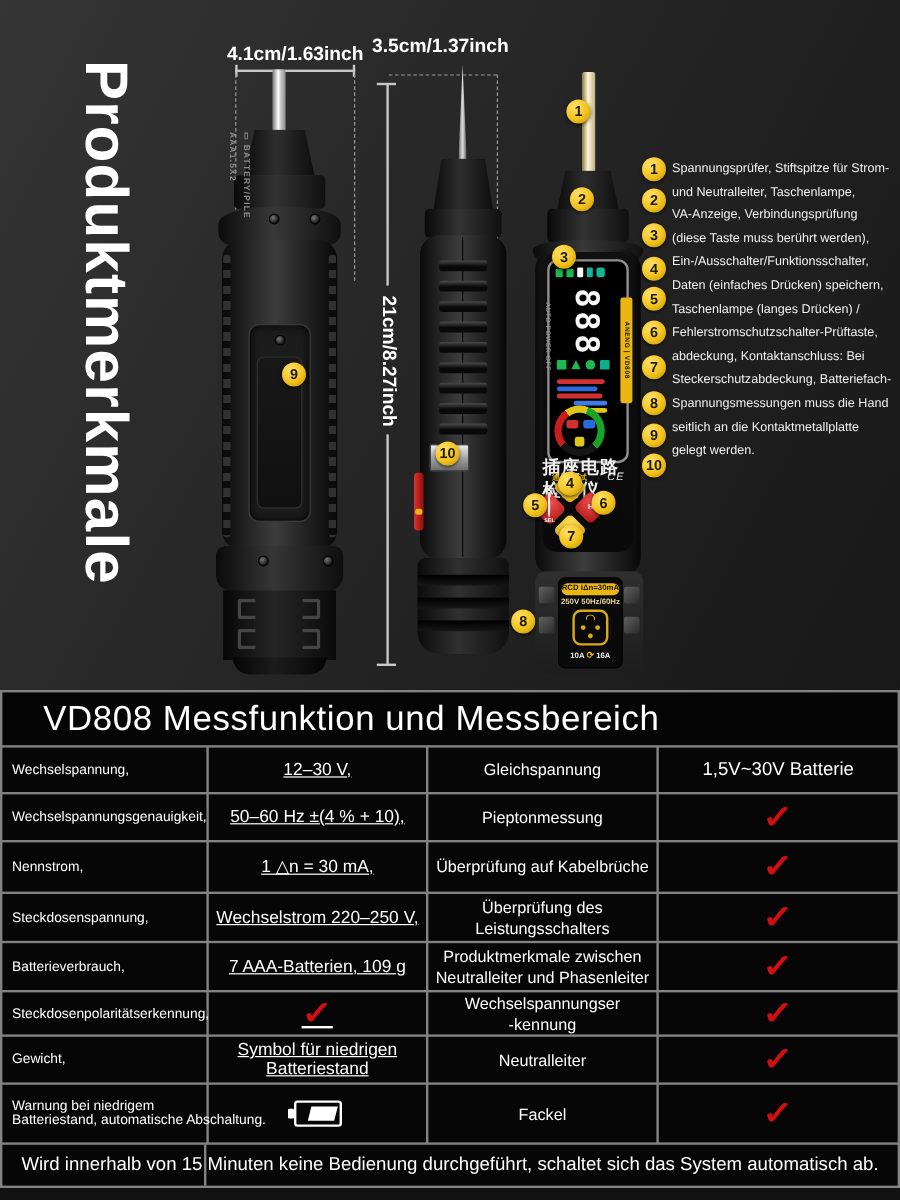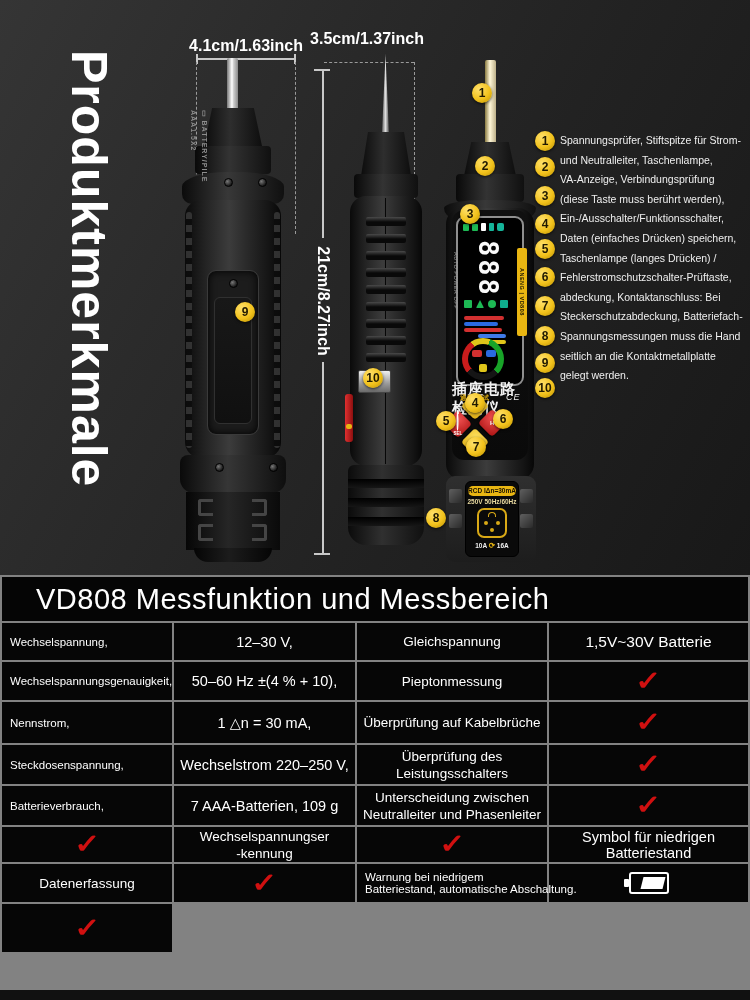--- a/index.html
+++ b/index.html
@@ -98,21 +98,21 @@
   #feature-lines{position:absolute;left:560px;top:131px;width:190px;}
   .fline{color:#efefef;font-size:10.5px;line-height:19.6px;white-space:nowrap;}
 
   
   #spec{position:absolute;left:0;top:575px;width:750px;height:415px;background:#828282;padding:2px;
         display:grid;grid-template-columns:170px 181px 190px 1fr;grid-auto-flow:row;gap:2px;}
   .tcell{background:#060606;color:#fff;display:flex;align-items:center;}
   .title-cell{grid-column:1/5;background:#050505;color:#fff;font-size:29px;padding-left:34px;letter-spacing:.5px;}
   .lab{justify-content:flex-start;padding-left:8px;font-size:11.5px;white-space:pre;overflow:visible;position:relative;z-index:5;}
   .val{justify-content:center;text-align:center;white-space:pre-line;}
-  .c2{font-size:14.5px;}
+  .c2{font-size:14.5px;text-decoration:underline;}
   .c3{font-size:13.5px;line-height:17px;}
   .c4{font-size:15.5px;}
   .chk{color:#d01010;font-size:27px;font-weight:bold;line-height:1;transform:scaleX(1.15);}
   .batticon{position:relative;width:40px;height:22px;border:2.5px solid #fff;border-radius:3px;background:#060606;}
   .batticon::before{content:"";position:absolute;left:-7px;top:5px;width:5px;height:8px;background:#fff;border-radius:1px;}
   .batticon .fill{position:absolute;right:3px;top:3px;width:22px;height:12px;background:#fff;transform:skewX(-14deg);}
   .footer-cell{grid-column:1/5;background:#060606;color:#fff;font-size:15.5px;display:flex;align-items:center;justify-content:center;position:relative;}
   .footer-cell .div1{position:absolute;left:168px;top:0;bottom:0;width:2px;background:#828282;}
   .footer-cell span{position:relative;z-index:2;}
 </style>
@@ -331,30 +331,37 @@
       <div class="tcell val c2">1 △n = 30 mA,</div>
       <div class="tcell val c3">Überprüfung auf Kabelbrüche</div>
       <div class="tcell val c4"><span class="chk">✓</span></div>
       <div class="tcell lab">Steckdosenspannung,</div>
       <div class="tcell val c2">Wechselstrom 220–250 V,</div>
       <div class="tcell val c3">Überprüfung des
 Leistungsschalters</div>
       <div class="tcell val c4"><span class="chk">✓</span></div>
       <div class="tcell lab">Batterieverbrauch,</div>
       <div class="tcell val c2">7 AAA-Batterien, 109 g</div>
-      <div class="tcell val c3">Unterscheidung zwischen
+      <div class="tcell val c3">Produktmerkmale zwischen
 Neutralleiter und Phasenleiter</div>
       <div class="tcell val c4"><span class="chk">✓</span></div>
+      <div class="tcell lab">Steckdosenpolaritätserkennung,</div>
       <div class="tcell val c2"><span class="chk">✓</span></div>
       <div class="tcell val c3">Wechselspannungser
 -kennung</div>
       <div class="tcell val c4"><span class="chk">✓</span></div>
+      <div class="tcell lab">Gewicht,</div>
       <div class="tcell val c2">Symbol für niedrigen
 Batteriestand</div>
-      <div class="tcell val c3">Datenerfassung</div>
+      <div class="tcell val c3">Neutralleiter</div>
       <div class="tcell val c4"><span class="chk">✓</span></div>
       <div class="tcell lab">Warnung bei niedrigem
 Batteriestand, automatische Abschaltung.</div>
       <div class="tcell val c2"><span class="batticon"><span class="fill"></span></span></div>
-      <div class="tcell val c4"><span class="chk">✓</span></div>
+      <div class="tcell val c3">Fackel</div>
+      <div class="tcell val c4"><span class="chk">✓</span></div>
+      <div class="footer-cell">
+        <div class="div1"></div>
+        <span>Wird innerhalb von 15 Minuten keine Bedienung durchgeführt, schaltet sich das System automatisch ab.</span>
+      </div>
     </div>
 
 </div>
 
 </body></html>

